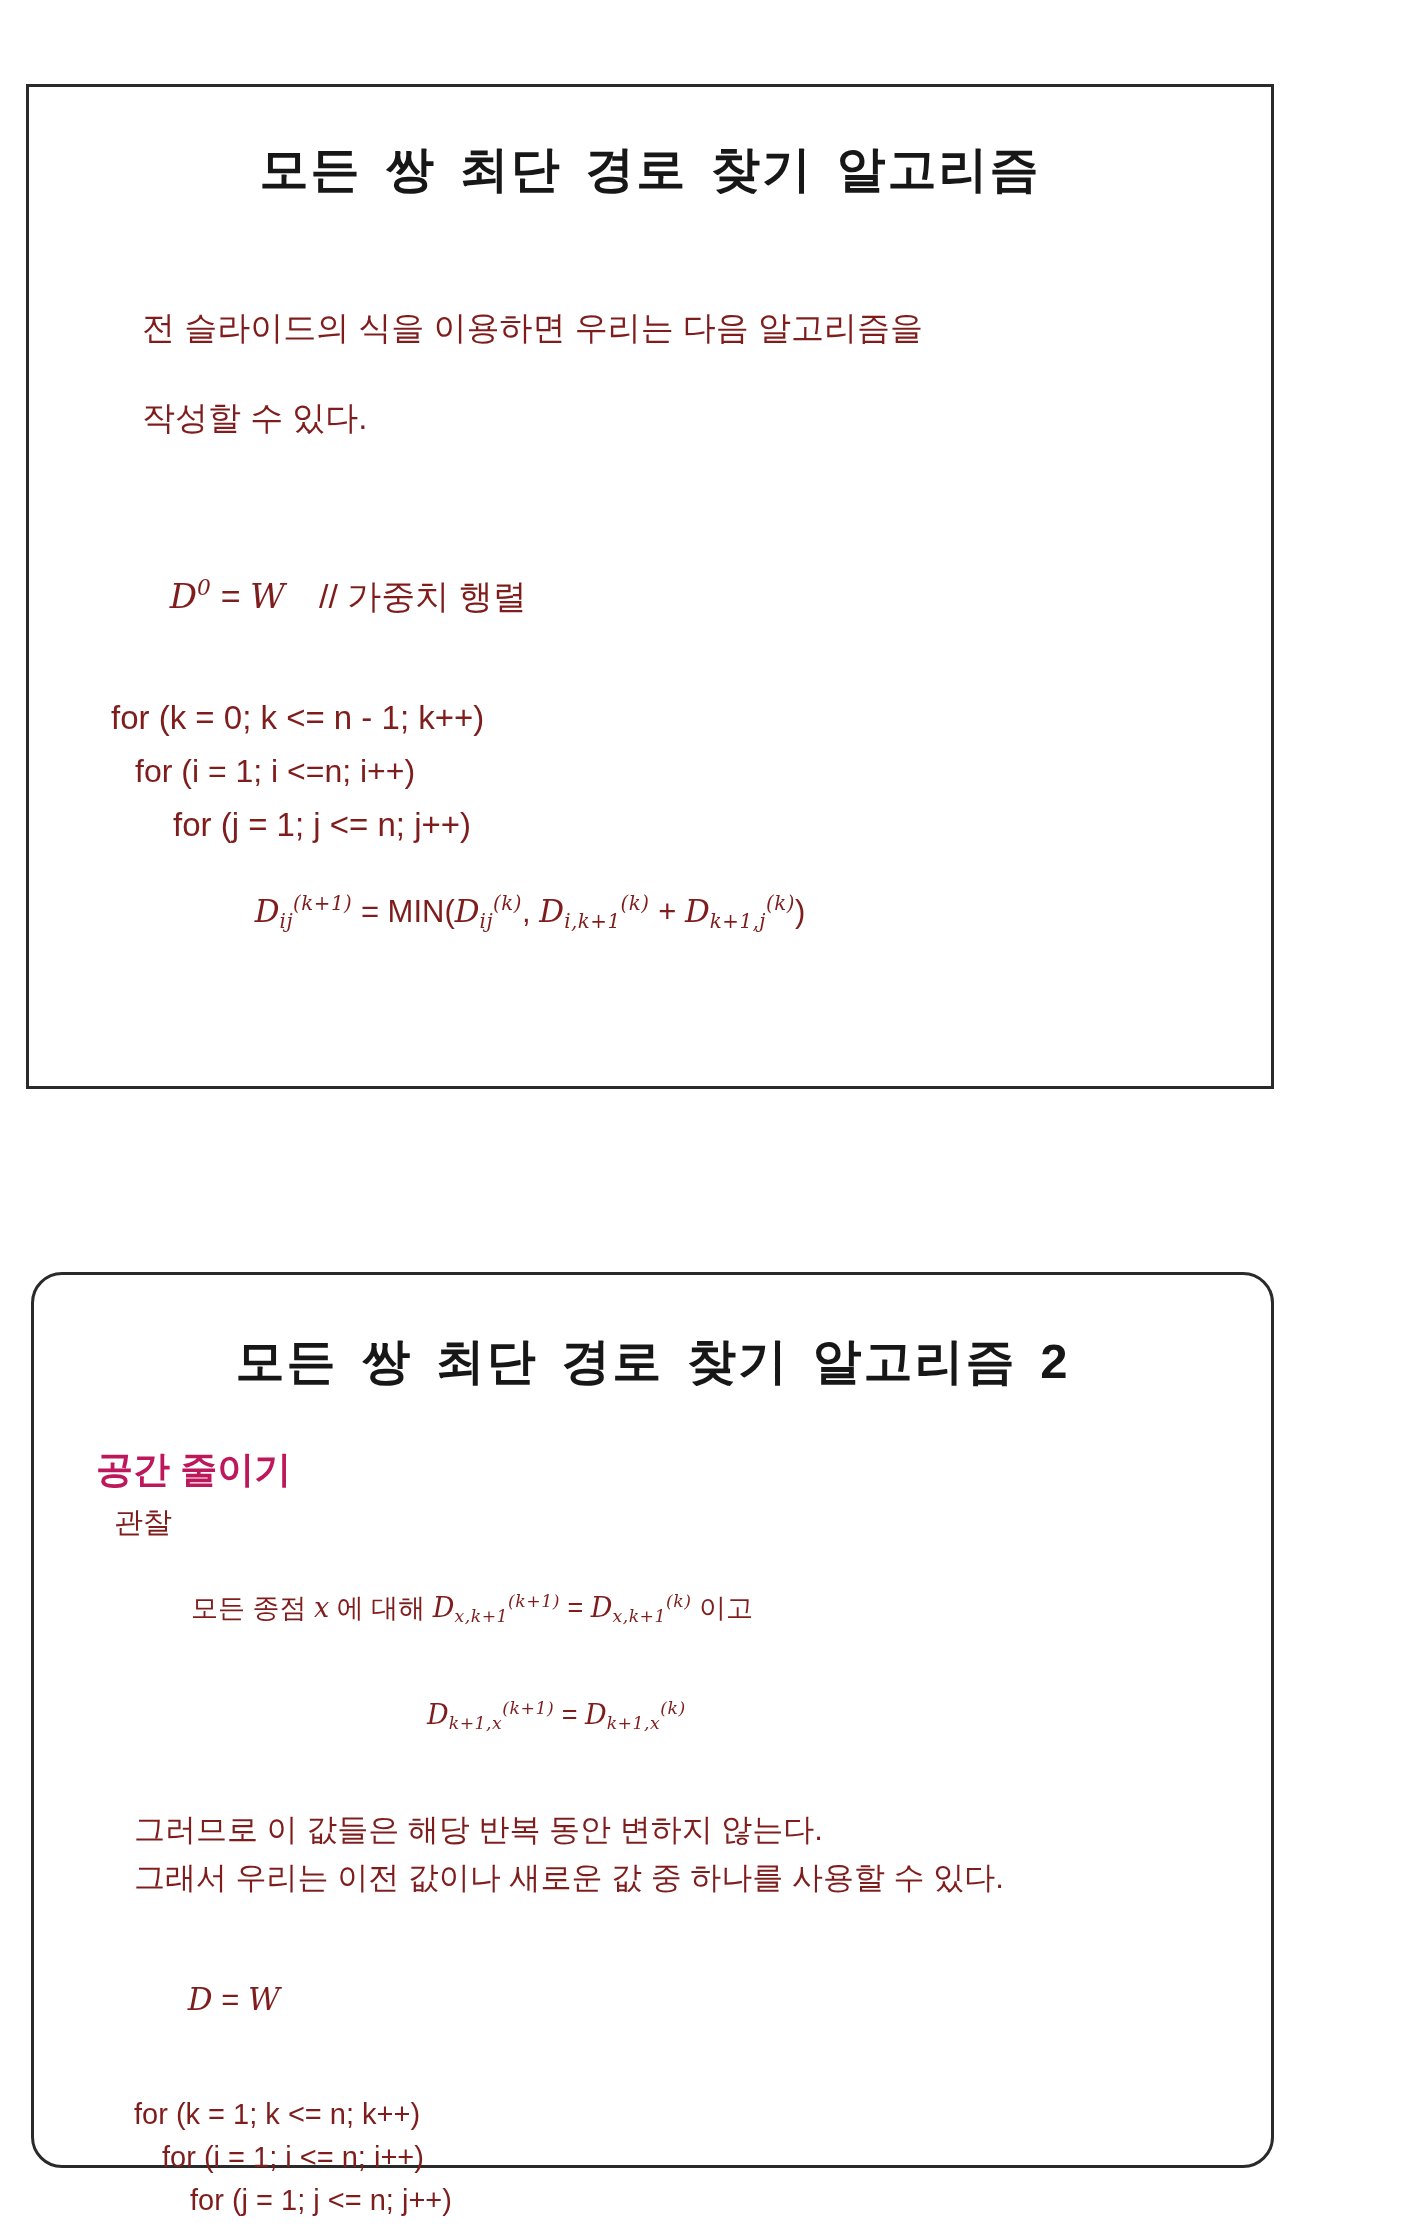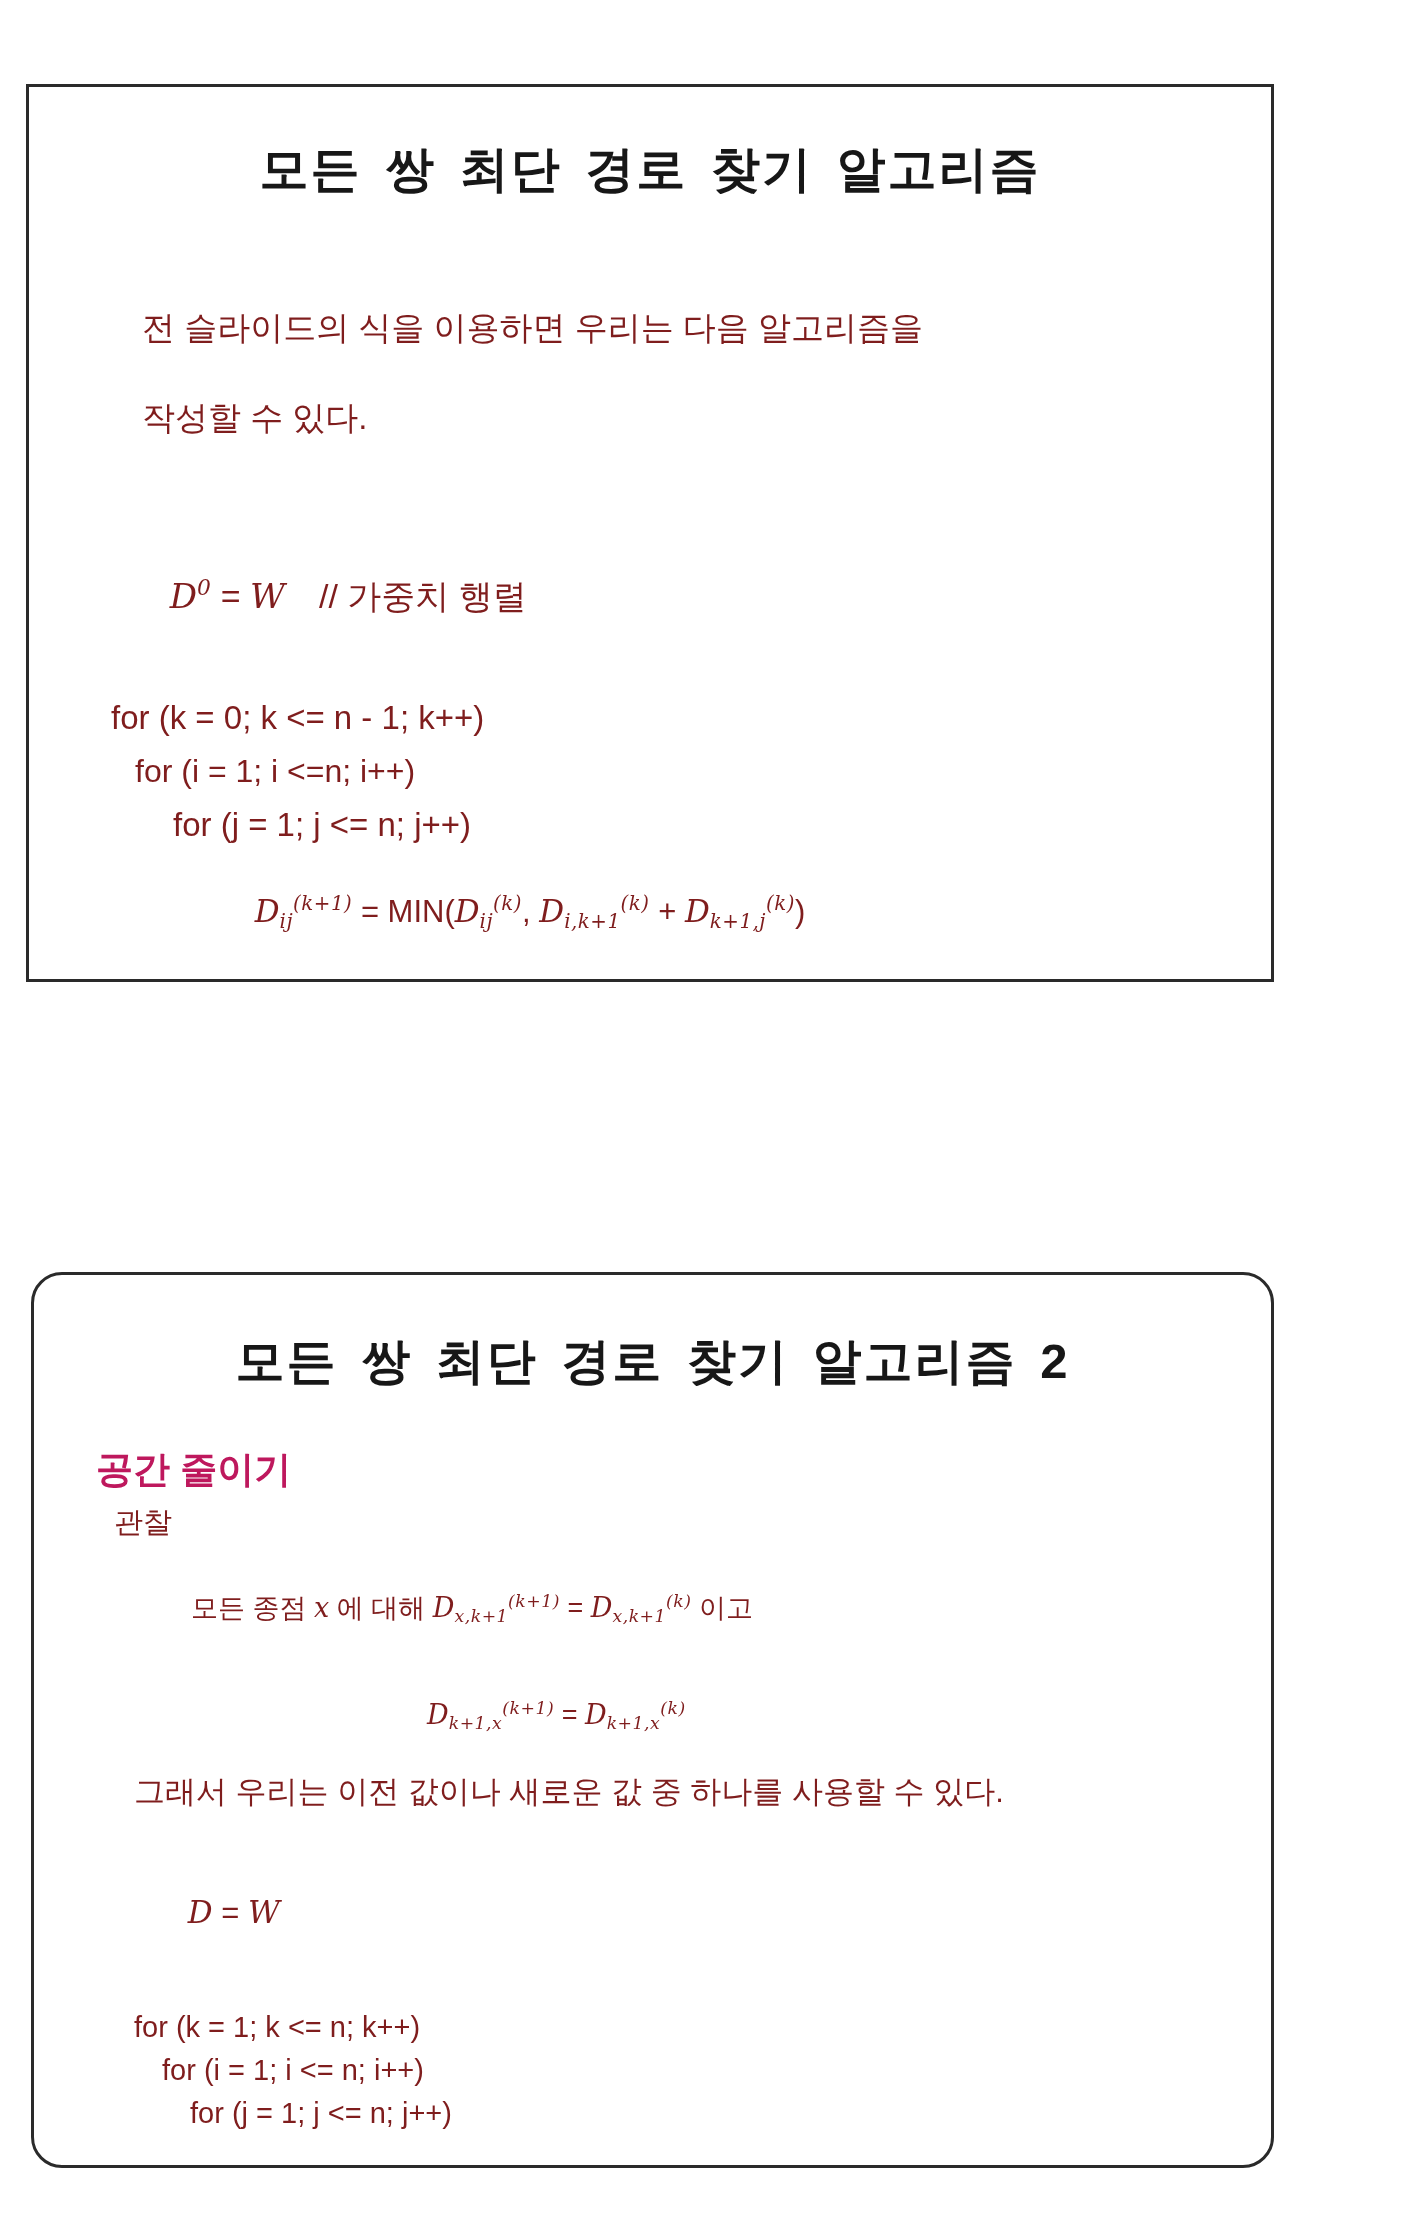--- a/index.html
+++ b/index.html
@@ -15,21 +15,21 @@
     font-family: "Liberation Sans", sans-serif;
     color: #1b1b1b;
     overflow: hidden;
   }
   .slide {
     position: absolute;
     background: #ffffff;
     border: 3px solid #2a2a2a;
     box-sizing: border-box;
   }
-  #slide1 { left: 26px;  top: 84px;   width: 1248px; height: 898px; }
+  #slide1 { left: 26px;  top: 84px;   width: 1248px; height: 1005px; }
   #slide2 { left: 31px;  top: 1272px; width: 1243px; height: 896px; border-radius: 31px; }
 
   .slide-title {
     text-align: center;
     font-weight: bold;
     font-size: 49px;
     letter-spacing: 2px;
     word-spacing: 8px;
     color: #171717;
     margin: 0;
@@ -117,20 +117,21 @@
     <div class="line s2-observe">관찰</div>
 
     <div class="line s2-obs1">
       <span>모든 종점 </span><span class="mvar">x</span><span> 에 대해 </span><span class="mgroup"><span class="mvar">D</span><sub>x,k+1</sub><sup>(k+1)</sup></span><span> = </span><span class="mgroup"><span class="mvar">D</span><sub>x,k+1</sub><sup>(k)</sup></span><span> 이고</span>
     </div>
 
     <div class="line s2-obs2">
       <span class="mgroup"><span class="mvar">D</span><sub>k+1,x</sub><sup>(k+1)</sup></span><span> = </span><span class="mgroup"><span class="mvar">D</span><sub>k+1,x</sub><sup>(k)</sup></span>
     </div>
 
+    <div class="line s2-para s2-para-first">그러므로 이 값들은 해당 반복 동안 변하지 않는다.</div>
     <div class="line s2-para">그래서 우리는 이전 값이나 새로운 값 중 하나를 사용할 수 있다.</div>
 
     <div class="line s2-init">
       <span class="mvar">D</span><span> = </span><span class="mvar">W</span>
     </div>
 
     <div class="line s2-fork">for (k = 1; k &lt;= n; k++)</div>
     <div class="line s2-fori">for (i = 1; i &lt;= n; i++)</div>
     <div class="line s2-forj">for (j = 1; j &lt;= n; j++)</div>
 

